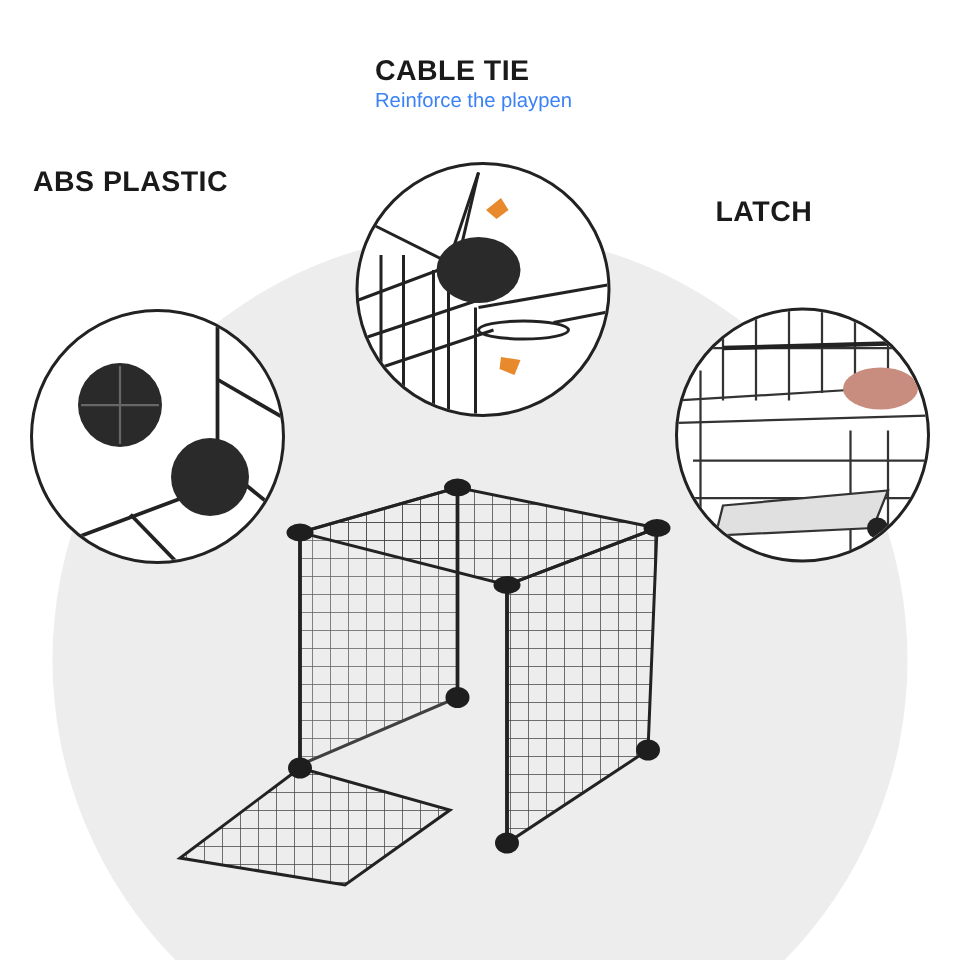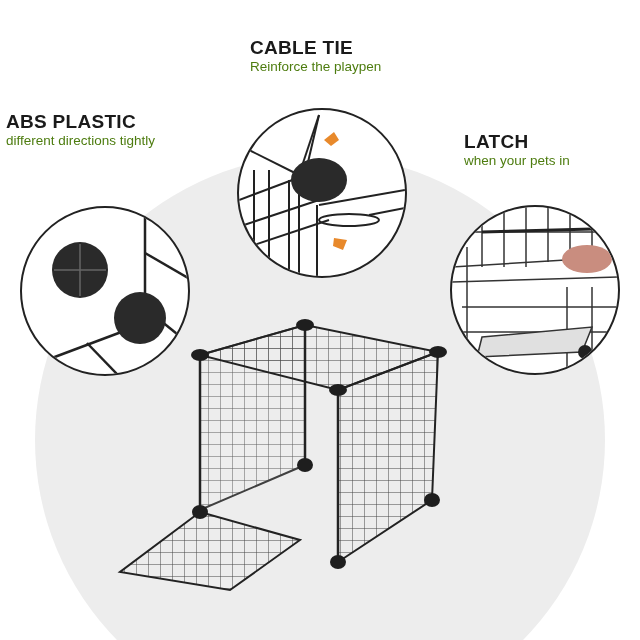--- a/index.html
+++ b/index.html
@@ -2,43 +2,41 @@
 <html><head>
 <meta charset="utf-8">
 <style>
   html, body { margin:0; padding:0; }
   body { width:640px; height:640px; background:#ffffff; position:relative; overflow:hidden;
          font-family:"Liberation Sans", "DejaVu Sans", sans-serif; }
   .bg-circle { position:absolute; left:35px; top:155px; width:570px; height:570px; border-radius:50%;
                background:#ededed; }
   .label { position:absolute; color:#1a1a1a; }
   .label .title { font-weight:bold; font-size:19px; line-height:20px; letter-spacing:0.3px; }
-  .label .desc { font-size:13.5px; line-height:17px; color:#4d7c0f; }
+  .label .desc { font-size:13.5px; line-height:17px; color:#3b82f6; }
   .inset { position:absolute; border-radius:50%; background:#fff; border:2px solid #222; overflow:hidden; }
   .inset svg { width:100%; height:100%; display:block; }
   .cage { position:absolute; left:100px; top:300px; width:380px; height:310px; }
 </style>
 </head>
 <body>
 
 <div class="bg-circle"></div>
 
 <div class="label" style="left:250px; top:38px;">
   <div class="title">CABLE TIE</div>
   <div class="desc">Reinforce the playpen</div>
 </div>
 
-<div class="label" style="left:6px; top:112px;">
+<div class="label" style="left:22px; top:112px;">
   <div class="title">ABS PLASTIC</div>
-  <div class="desc">different directions tightly</div>
 </div>
 
-<div class="label" style="left:464px; top:132px;">
+<div class="label" style="left:477px; top:132px;">
   <div class="title">LATCH</div>
-  <div class="desc">when your pets in</div>
 </div>
 
 <div class="inset" style="left:237px; top:108px; width:166px; height:166px;">
   <svg viewBox="0 0 166 166">
     <g stroke="#222" stroke-width="2" fill="none">
       <line x1="10" y1="40" x2="60" y2="65"></line>
       <line x1="0" y1="90" x2="80" y2="60"></line>
       <line x1="5" y1="115" x2="80" y2="90"></line>
       <line x1="0" y1="140" x2="90" y2="110"></line>
       <line x1="15" y1="60" x2="15" y2="166"></line>

